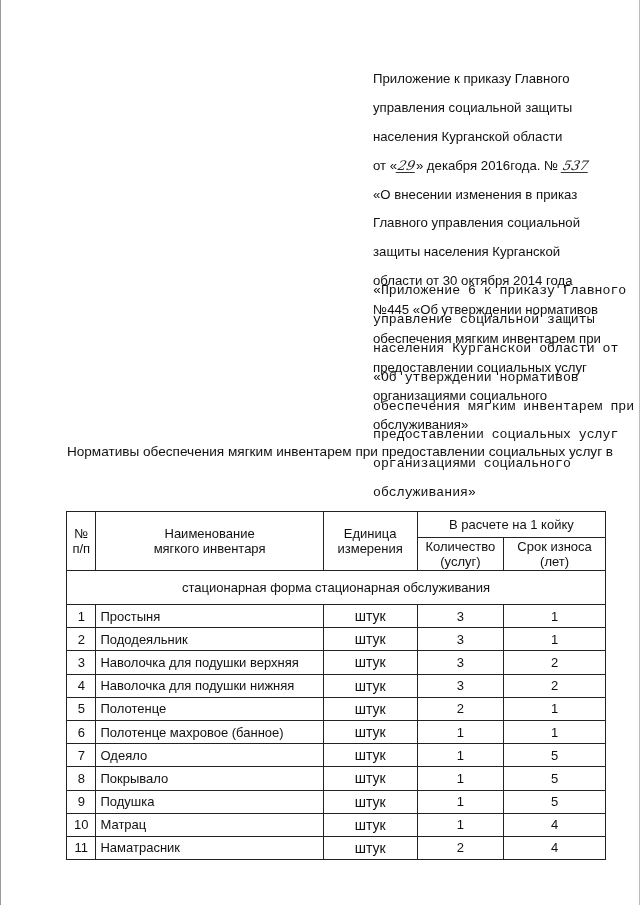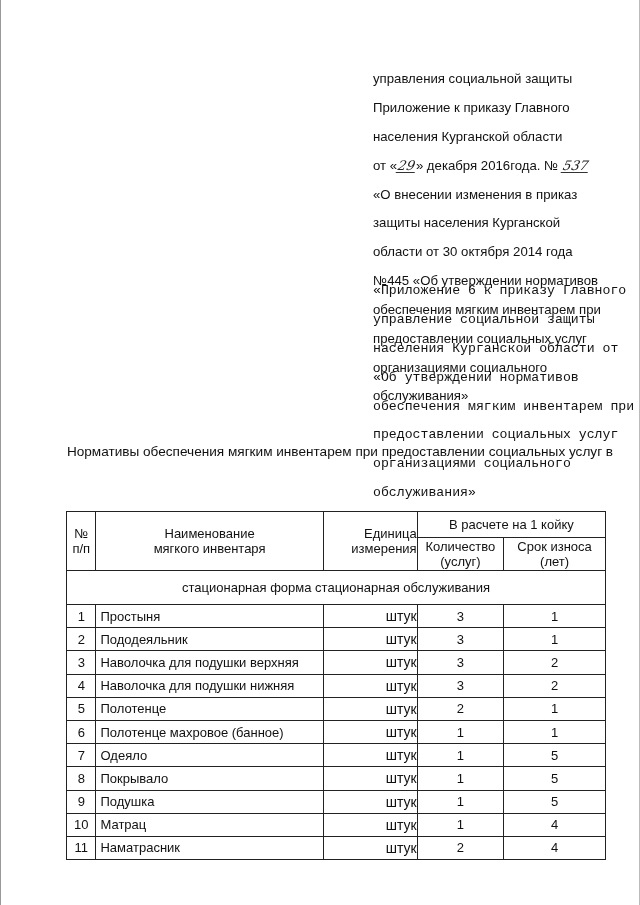--- a/index.html
+++ b/index.html
@@ -33,42 +33,43 @@
       position: absolute; left: 66px; top: 511px;
       border-collapse: collapse; width: 540px;
       font-size: 13px;
     }
     table.norms td, table.norms th {
       border: 1.2px solid #222; padding: 0; font-weight: normal;
     }
     th { text-align: center; vertical-align: middle; line-height: 15px; }
     .c1 { width: 29px; text-align: center; }
     .c2 { width: 227px; }
-    .c3 { width: 94px; text-align: right; }
+    .c3 { width: 94px; text-align: center; }
     .c4 { width: 86px; text-align: center; }
     .c5 { width: 103px; text-align: center; }
     tr.hdr1 th { height: 25px; }
     tr.hdr2 th { height: 32px; }
     tr.section td { height: 33px; text-align: center; font-size: 13px; }
     tr.row td { height: 22.2px; }
     tr.row td.name { padding-left: 4px; text-align: left; }
     tr.row td.unit { font-size: 14px; }
   </style>
 </head>
 <body>
 
 <div class="page-edge-left"></div>
 <div class="page-edge-right"></div>
 
 <div class="appendix">
+  <span class="line">Приложение к приказу Главного</span>
   <span class="line">управления социальной защиты</span>
-  <span class="line">Приложение к приказу Главного</span>
   <span class="line">населения Курганской области</span>
   <span class="line"><span>от «</span><span class="hand">29</span><span>» декабря 2016года. №</span> <span class="hand">537</span></span>
   <span class="line">«О внесении изменения в приказ</span>
+  <span class="line">Главного управления социальной</span>
   <span class="line">защиты населения Курганской</span>
   <span class="line">области от 30 октября 2014 года</span>
   <span class="line">№445  «Об утверждении нормативов</span>
   <span class="line">обеспечения мягким инвентарем при</span>
   <span class="line">предоставлении социальных услуг</span>
   <span class="line">организациями социального</span>
   <span class="line">обслуживания»</span>
 </div>
 
 <div class="appendix appendix2">

